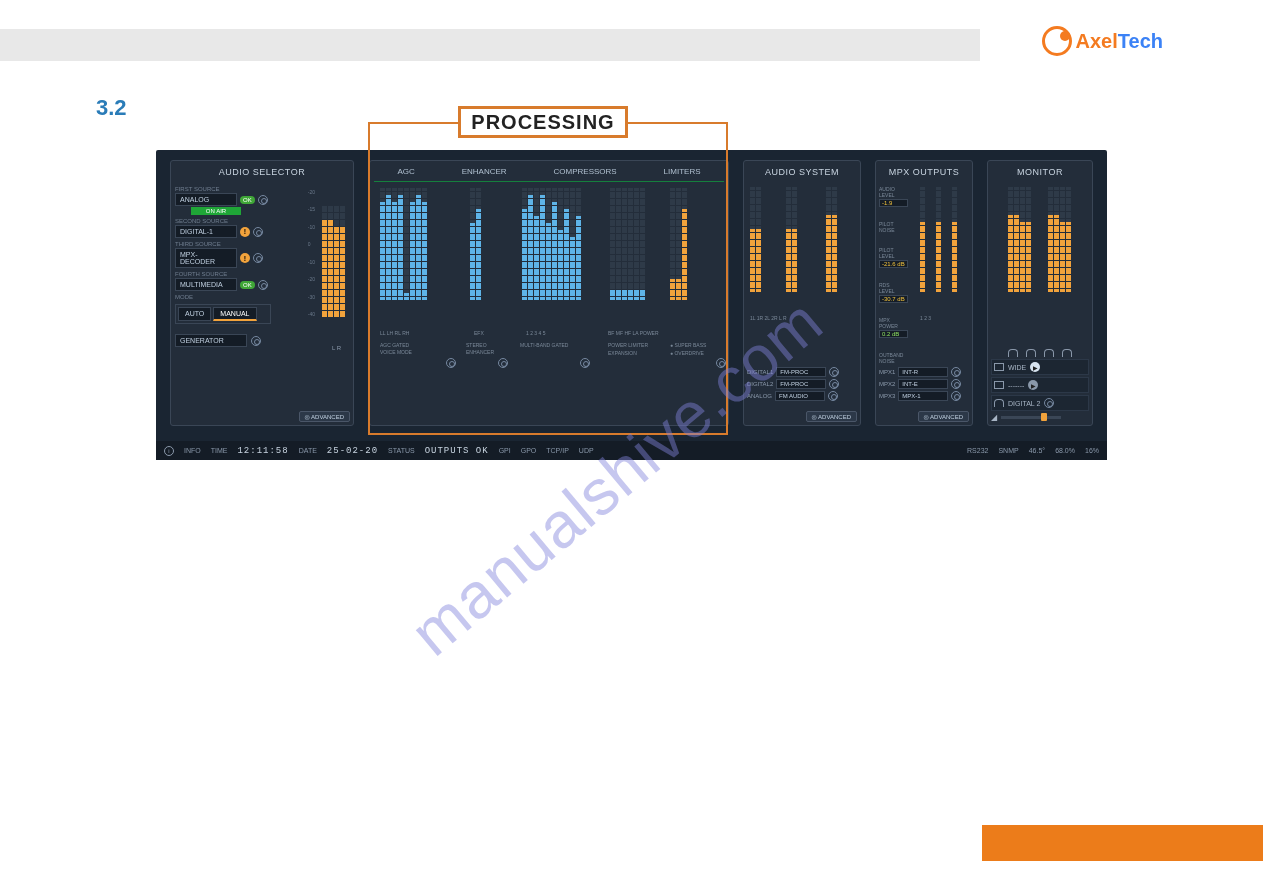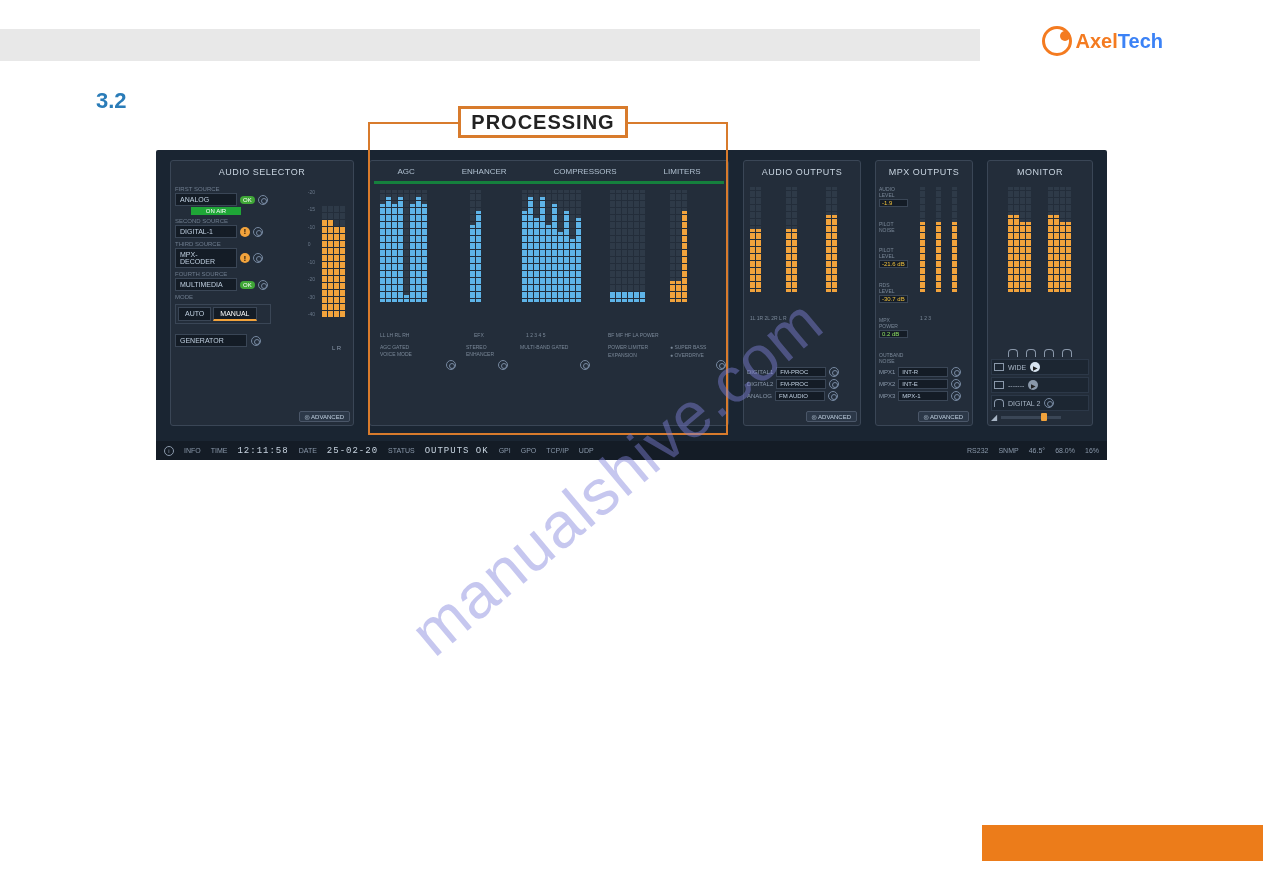--- a/index.html
+++ b/index.html
@@ -4,21 +4,21 @@
 <style>
   * { margin:0; padding:0; box-sizing:border-box; }
   body { background:#fff; font-family:Arial,Helvetica,sans-serif; width:1263px; height:893px; position:relative; overflow:hidden; }
   .topbar { position:absolute; top:29px; left:0; width:980px; height:32px; background:#e8e8e8; }
   .logo { position:absolute; top:26px; right:100px; display:flex; align-items:center; gap:4px; }
   .logo-mark { width:30px; height:30px; border:3px solid #f47b20; border-radius:50%; position:relative; }
   .logo-mark::after { content:""; position:absolute; width:10px; height:10px; background:#f47b20; border-radius:50%; top:2px; right:-1px; }
   .logo-text { font-size:20px; font-weight:700; }
   .logo-axel { color:#f47b20; }
   .logo-tech { color:#3b82f6; }
-  .section-num { position:absolute; top:88px; left:96px; color:#2a7cb8; font-size:22px; font-weight:700; }
+  .section-num { position:absolute; top:95px; left:96px; color:#2a7cb8; font-size:22px; font-weight:700; }
   .proc-label-box { position:absolute; top:106px; left:458px; width:170px; height:32px; border:3px solid #d87b2c; background:#fff; display:flex; align-items:center; justify-content:center; z-index:5; }
   .proc-label-box span { font-size:20px; font-weight:700; color:#222; letter-spacing:1px; }
   .proc-outline { position:absolute; top:122px; left:368px; width:360px; height:313px; border:2px solid #d87b2c; z-index:3; pointer-events:none; }
 
   .screenshot { position:absolute; top:150px; left:156px; width:951px; height:310px; background:#1a2532; border-radius:2px; color:#a8b5c5; font-size:7px; }
   .panel { position:absolute; background:#232d3a; border:1px solid #3a4656; border-radius:3px; padding:4px; }
 
   
   .p-sel { top:10px; left:14px; width:184px; height:266px; }
   .p-head { text-align:center; font-size:9px; color:#c8d4e0; padding:2px 0 6px; letter-spacing:0.5px; }
@@ -39,21 +39,21 @@
   .vu { position:absolute; display:flex; gap:1px; align-items:flex-end; }
   .vu-col { width:5px; display:flex; flex-direction:column-reverse; gap:0.5px; }
   .seg { height:3px; width:100%; background:#2e3a48; }
   .seg.on { background:#f2a33c; }
   .seg.bl { background:#5eb4e8; }
   .vu-sel { top:28px; right:8px; height:128px; }
   .vu-sel-lbl { position:absolute; bottom:74px; right:12px; font-size:6px; color:#8a98aa; }
   .scale { position:absolute; font-size:5px; color:#6a788a; display:flex; flex-direction:column; justify-content:space-between; }
 
   .p-proc { top:10px; left:213px; width:360px; height:266px; }
-  .sub-head { display:flex; justify-content:space-around; font-size:8px; color:#b0c0d0; padding:2px 0 5px; border-bottom:3px solid #15803d; }
+  .sub-head { display:flex; justify-content:space-around; font-size:8px; color:#b0c0d0; padding:2px 0 5px; border-bottom:1px solid #15803d; }
   .proc-body { position:relative; height:200px; }
   .preset-row { position:absolute; bottom:2px; left:2px; right:2px; height:40px; display:flex; align-items:center; gap:4px; background:#1c2632; border:1px solid #2c3848; padding:2px; }
   .preset-lbl { font-size:6px; color:#8a98aa; line-height:1.2; }
   .preset-name { font-size:8px; color:#d8e4f0; }
   .pill-btn { background:#2c3848; border:1px solid #4a5668; padding:2px 5px; font-size:6px; color:#c0d0e0; border-radius:2px; }
   .preset-img { width:80px; height:32px; background:linear-gradient(90deg,#3a4656 0%,#6a7a8e 30%,#3a4656 100%); border:1px solid #4a5668; position:relative; }
   .preset-img::after { content:""; position:absolute; bottom:2px; left:8px; right:8px; height:8px; border-top:1px solid #f2a33c; font-size:5px; }
   .gp-txt { position:absolute; bottom:1px; width:100%; text-align:center; font-size:5px; color:#f2a33c; letter-spacing:1px; }
   .col-lbls { position:absolute; font-size:5px; color:#7a8898; display:flex; gap:6px; }
   .mods { position:absolute; font-size:5px; color:#7a8898; line-height:1.3; }
@@ -1325,21 +1325,21 @@
       <div class="mods" style="left:296px; top:160px;">● SUPER BASS</div>
       <div class="mods" style="left:296px; top:168px;">● OVERDRIVE</div>
       <div class="gear" style="position:absolute; left:72px; top:176px;"></div>
       <div class="gear" style="position:absolute; left:124px; top:176px;"></div>
       <div class="gear" style="position:absolute; left:206px; top:176px;"></div>
       <div class="gear" style="position:absolute; left:342px; top:176px;"></div>
     </div>
   </div>
 
   <div class="panel p-out">
-    <div class="p-head">AUDIO OUTPUTS</div>
+    <div class="p-head">AUDIO SYSTEM</div>
     <div class="vu" style="left:6px; top:26px;">
         <div class="vu-col">
           <div class="seg on"></div>
           <div class="seg on"></div>
           <div class="seg on"></div>
           <div class="seg on"></div>
           <div class="seg on"></div>
           <div class="seg on"></div>
           <div class="seg on"></div>
           <div class="seg on"></div>

